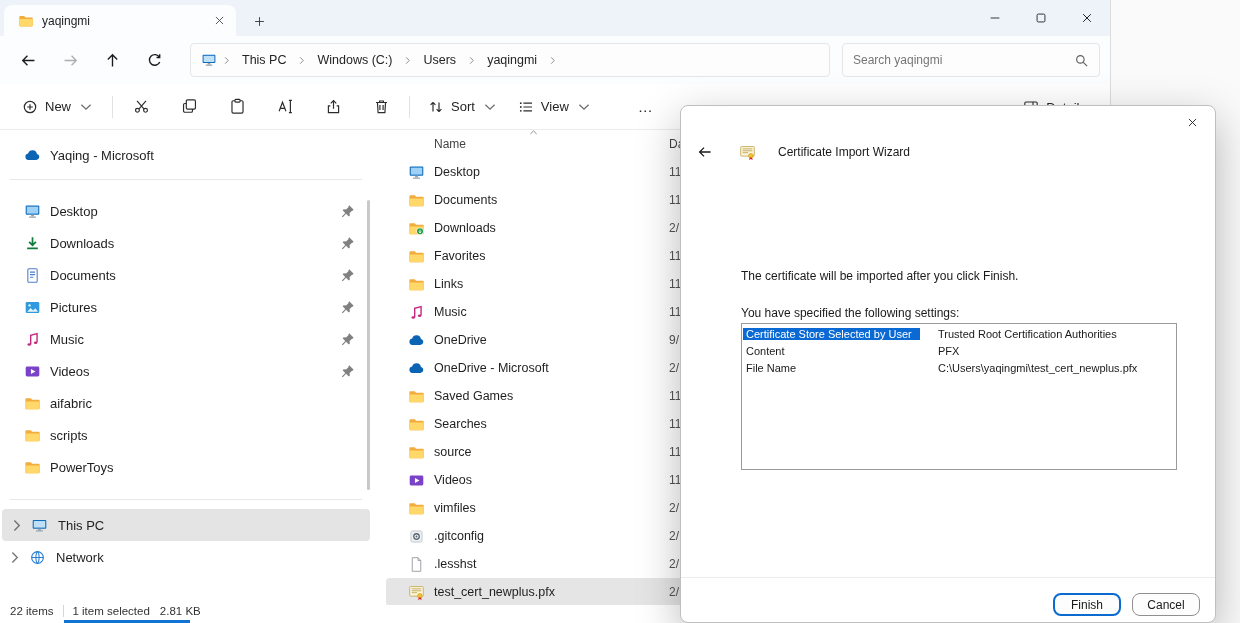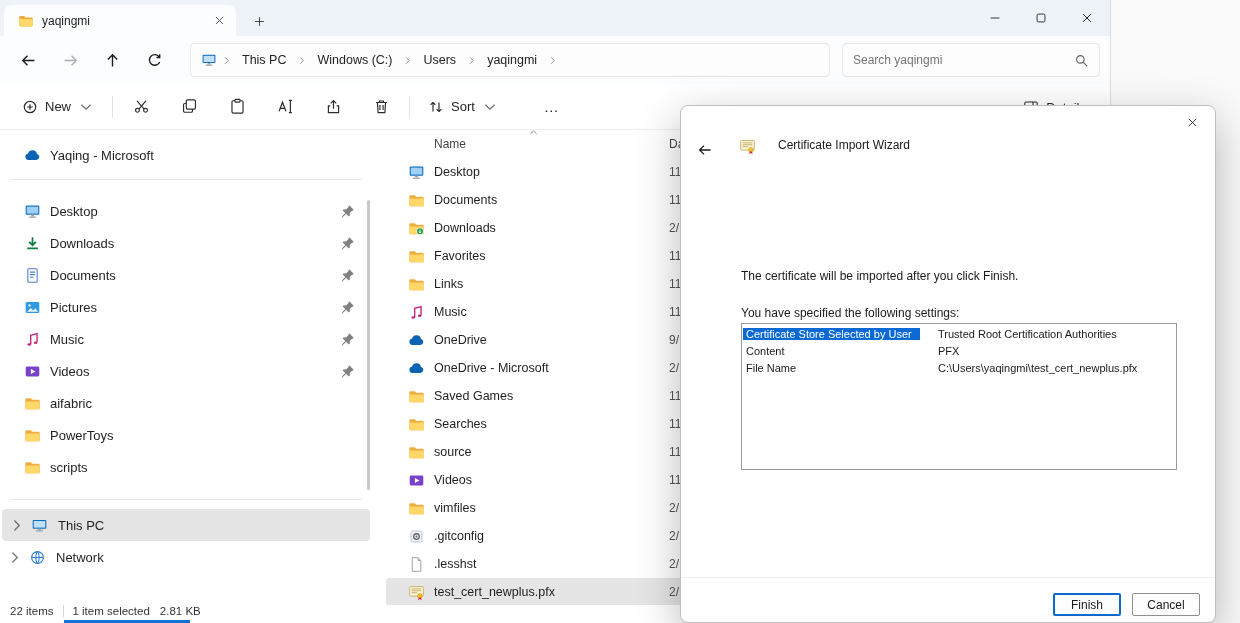--- a/index.html
+++ b/index.html
@@ -90,39 +90,39 @@
   .sel-underline{position:absolute;left:64px;bottom:0;width:126px;height:3px;background:#1173d4;z-index:3}
 
   
   .dialog{position:absolute;left:680px;top:105px;width:536px;height:518px;background:#fff;
     border:1px solid #bfbfbf;border-radius:8px;box-shadow:0 14px 44px rgba(0,0,0,.28);
     overflow:hidden;z-index:10}
   .dlg-titlebar{height:32px;position:relative}
   .dlg-close{position:absolute;right:0;top:0;width:46px;height:32px;display:flex;
     align-items:center;justify-content:center;border-top-right-radius:8px}
   .dlg-close .ic{width:13px;height:13px}
-  .dlg-header{display:flex;gap:22px;padding:0 12px;height:28px}
+  .dlg-header{display:flex;align-items:center;gap:22px;padding:0 12px;height:28px}
   .dlg-back{width:24px;height:24px;display:flex;align-items:center;justify-content:center}
   .dlg-back .ic{width:16px;height:16px}
   .dlg-appicon{width:17px;height:17px}
   .dlg-apptitle{font-size:12px;color:#1a1a1a}
   .dlg-heading{position:absolute;left:60px;top:106px;font-size:15.5px;font-weight:700;color:#161616}
   .dlg-line1{position:absolute;left:60px;top:163px;font-size:12px;color:#1a1a1a}
   .dlg-line2{position:absolute;left:60px;top:200px;font-size:12px;color:#1a1a1a}
   .dlg-table{position:absolute;left:60px;top:217px;width:436px;height:147px;border:1px solid #9a9a9a;
     background:#fff;padding:1px;overflow:hidden}
   .setrow{display:flex;height:17px;align-items:center}
   .setkey{width:177px;flex:none;font-size:11px;color:#1a1a1a;padding:0 3px;
     white-space:nowrap;overflow:hidden}
   .setkey.hl{background:#0b69d3;color:#fff}
   .setval{font-size:11px;color:#1a1a1a;padding-left:18px;white-space:nowrap}
   .dlg-footline{position:absolute;left:0;right:0;bottom:44px;height:1px;background:#ececec}
   .dlg-buttons{position:absolute;right:15px;bottom:6px;display:flex;gap:11px}
   .btn{width:68px;height:23px;font-size:12px;font-family:inherit;background:#fdfdfd;
-    border:1px solid #8f8f8f;border-radius:2px;color:#1a1a1a}
+    border:1px solid #8f8f8f;border-radius:8px;color:#1a1a1a}
   .btn.primary{border:2px solid #0a6ad0}
 </style>
 </head>
 <body>
 
 <div class="stage">
 
   <section class="explorer">
 
     <div class="tabstrip">
@@ -323,20 +323,36 @@
           </button>
         </span>
       <span class="tooldiv"></span>
       <button class="labelbtn">
         <span class="ic">
             <svg viewBox="0 0 16 16" aria-hidden="true">
               <path d="M5 12.6V3.4M5 3.4L2.6 5.9M5 3.4l2.4 2.5M11 3.4v9.2M11 12.6l-2.4-2.5M11 12.6l2.4-2.5" fill="none" stroke="#2c2c2c" stroke-width="1.2"></path>
             </svg>
           </span>
         <span>Sort</span>
+        <span class="ic chev">
+            <svg viewBox="0 0 16 16" aria-hidden="true">
+              <path d="M3.4 5.8 8 10.2l4.6-4.4" fill="none" stroke="#4a4a4a" stroke-width="1.3"></path>
+            </svg>
+          </span>
+      </button>
+      <button class="labelbtn">
+        <span class="ic">
+            <svg viewBox="0 0 16 16" aria-hidden="true">
+              <path d="M5.4 4.2h8.6M5.4 8h8.6M5.4 11.8h8.6" stroke="#2c2c2c" stroke-width="1.2"></path>
+              <circle cx="2.8" cy="4.2" r=".9" fill="#2c2c2c"></circle>
+              <circle cx="2.8" cy="8" r=".9" fill="#2c2c2c"></circle>
+              <circle cx="2.8" cy="11.8" r=".9" fill="#2c2c2c"></circle>
+            </svg>
+          </span>
+        <span>View</span>
         <span class="ic chev">
             <svg viewBox="0 0 16 16" aria-hidden="true">
               <path d="M3.4 5.8 8 10.2l4.6-4.4" fill="none" stroke="#4a4a4a" stroke-width="1.3"></path>
             </svg>
           </span>
       </button>
       <button class="labelbtn more">
         <span>…</span>
       </button>
       <button class="labelbtn details">
@@ -458,30 +474,30 @@
               </span>
               <span class="slbl">aifabric</span>
             </div>
             <div class="srow">
               <span class="ic">
                 <svg viewBox="0 0 16 16" aria-hidden="true">
                   <path d="M1.3 4.2c0-.7.5-1.2 1.2-1.2h3.3c.3 0 .6.1.8.4l1 1.1h6c.7 0 1.2.5 1.2 1.2v6.6c0 .7-.5 1.2-1.2 1.2H2.5c-.7 0-1.2-.5-1.2-1.2z" fill="#f0ad3e"></path>
                   <path d="M1.3 6h13.4v6.3c0 .7-.5 1.2-1.2 1.2H2.5c-.7 0-1.2-.5-1.2-1.2z" fill="#ffd869"></path>
                 </svg>
               </span>
+              <span class="slbl">scripts</span>
+            </div>
+            <div class="srow">
+              <span class="ic">
+                <svg viewBox="0 0 16 16" aria-hidden="true">
+                  <path d="M1.3 4.2c0-.7.5-1.2 1.2-1.2h3.3c.3 0 .6.1.8.4l1 1.1h6c.7 0 1.2.5 1.2 1.2v6.6c0 .7-.5 1.2-1.2 1.2H2.5c-.7 0-1.2-.5-1.2-1.2z" fill="#f0ad3e"></path>
+                  <path d="M1.3 6h13.4v6.3c0 .7-.5 1.2-1.2 1.2H2.5c-.7 0-1.2-.5-1.2-1.2z" fill="#ffd869"></path>
+                </svg>
+              </span>
               <span class="slbl">PowerToys</span>
-            </div>
-            <div class="srow">
-              <span class="ic">
-                <svg viewBox="0 0 16 16" aria-hidden="true">
-                  <path d="M1.3 4.2c0-.7.5-1.2 1.2-1.2h3.3c.3 0 .6.1.8.4l1 1.1h6c.7 0 1.2.5 1.2 1.2v6.6c0 .7-.5 1.2-1.2 1.2H2.5c-.7 0-1.2-.5-1.2-1.2z" fill="#f0ad3e"></path>
-                  <path d="M1.3 6h13.4v6.3c0 .7-.5 1.2-1.2 1.2H2.5c-.7 0-1.2-.5-1.2-1.2z" fill="#ffd869"></path>
-                </svg>
-              </span>
-              <span class="slbl">scripts</span>
             </div>
           </div>
         <div class="sdiv lower"></div>
         <div>
             <div class="trow sel">
               <span class="ic tchev">
                 <svg viewBox="0 0 16 16" aria-hidden="true">
                   <path d="M6 3.4 10.6 8 6 12.6" fill="none" stroke="#555" stroke-width="1.3"></path>
                 </svg>
               </span>

